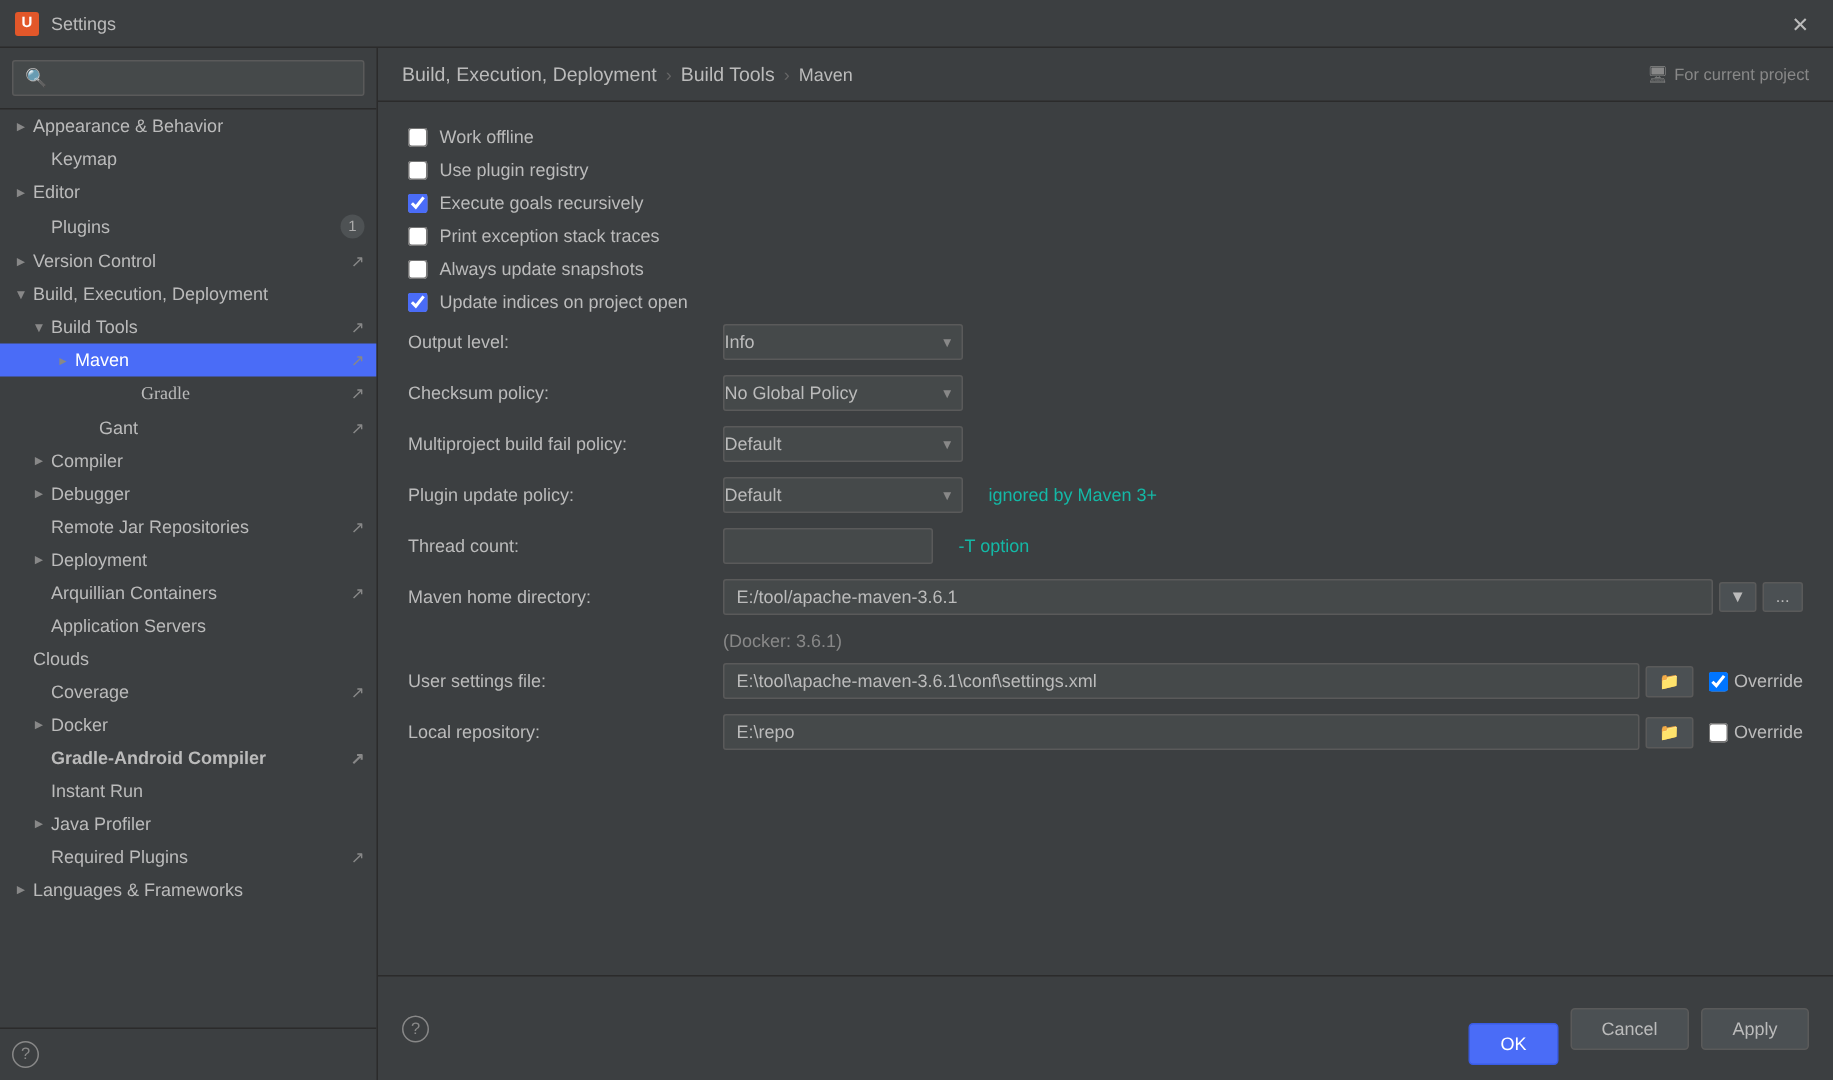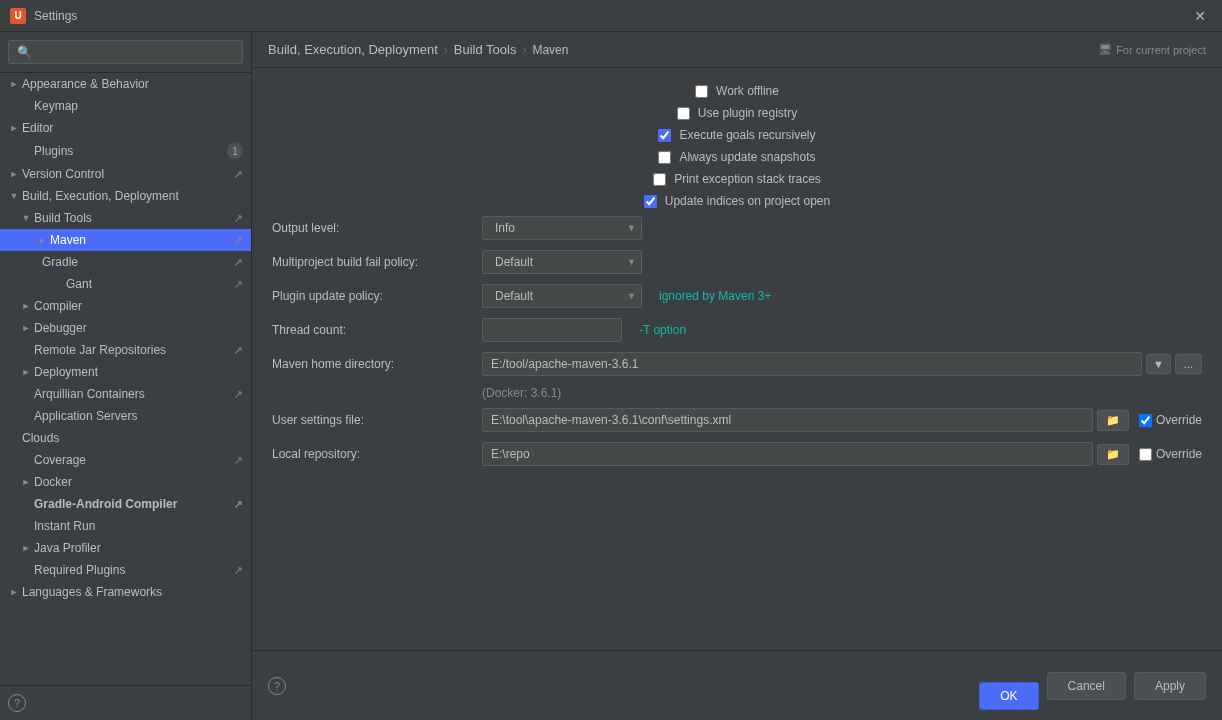--- a/index.html
+++ b/index.html
@@ -181,21 +181,20 @@
       flex: 1;
       padding: 16px 20px;
       overflow-y: auto;
     }
 
     .checkbox-row {
       display: flex;
       align-items: center;
       margin-bottom: 8px;
       gap: 8px;
-      justify-content: center;
     }
     .checkbox-row input[type="checkbox"] {
       width: 13px;
       height: 13px;
       accent-color: #4a6cf7;
       cursor: pointer;
     }
     .checkbox-label {
       color: #bbb;
       font-size: 12px;
@@ -212,21 +211,21 @@
       color: #bbb;
       font-size: 12px;
       width: 200px;
       flex-shrink: 0;
     }
     .form-control {
       background: #45494a;
       border: 1px solid #5a5a5a;
       color: #bbb;
       font-size: 12px;
-      padding: 4px 12px;
+      padding: 4px 0;
       border-radius: 2px;
       outline: none;
     }
     .form-select {
       width: 160px;
       appearance: none;
       -webkit-appearance: none;
       padding-right: 24px;
       background-image: none;
       cursor: pointer;
@@ -386,21 +385,21 @@
         <div class="tree-item" style="padding-left: 20px;">
           <span class="tree-arrow" style="color: rgb(136, 136, 136);">▼</span>
           <span class="item-label">Build Tools</span>
           <span class="item-sync-icon">↗</span>
         </div>
         <div class="tree-item selected" style="padding-left: 36px;">
           <span class="tree-arrow" style="color: rgb(136, 136, 136); font-size: 8px;">►</span>
           <span class="item-label">Maven</span>
           <span class="item-sync-icon">↗</span>
         </div>
-        <div class="tree-item" style="padding-left: 28px;">
+        <div class="tree-item" style="padding-left: 80px; font-family: Liberation Serif, serif;">
           <span class="tree-arrow" style="visibility: hidden;">►</span>
           <span class="item-label">Gradle</span>
           <span class="item-sync-icon">↗</span>
         </div>
         <div class="tree-item" style="padding-left: 52px;">
           <span class="tree-arrow" style="visibility: hidden;">►</span>
           <span class="item-label">Gant</span>
           <span class="item-sync-icon">↗</span>
         </div>
         <div class="tree-item" style="padding-left: 20px;">
@@ -494,45 +493,56 @@
           </div>
           <div class="checkbox-row">
             <input type="checkbox" id="use-plugin-registry" style="">
             <label for="use-plugin-registry" class="checkbox-label">Use plugin registry</label>
           </div>
           <div class="checkbox-row">
             <input type="checkbox" id="execute-goals-recursively" checked="" style="">
             <label for="execute-goals-recursively" class="checkbox-label">Execute goals recursively</label>
           </div>
           <div class="checkbox-row">
+            <input type="checkbox" id="print-exception-stack-traces" style="">
+            <label for="print-exception-stack-traces" class="checkbox-label">Print exception stack traces</label>
+          </div>
+          <div class="checkbox-row">
             <input type="checkbox" id="always-update-snapshots" style="">
             <label for="always-update-snapshots" class="checkbox-label">Always update snapshots</label>
-          </div>
-          <div class="checkbox-row">
-            <input type="checkbox" id="print-exception-stack-traces" style="">
-            <label for="print-exception-stack-traces" class="checkbox-label">Print exception stack traces</label>
           </div>
           <div class="checkbox-row">
             <input type="checkbox" id="update-indices-on-project-open" checked="" style="">
             <label for="update-indices-on-project-open" class="checkbox-label">Update indices on project open</label>
           </div>
         </div>
 
       <div class="form-row">
         <span class="form-label">Output level:</span>
         <div class="select-wrapper">
           <select class="form-control form-select">
             <option>Info</option>
             <option>Debug</option>
             <option>Warning</option>
             <option>Error</option>
           </select>
         </div>
       </div>
 
+      <div class="form-row">
+        <span class="form-label">Checksum policy:</span>
+        <div class="select-wrapper">
+          <select class="form-control form-select">
+            <option>No Global Policy</option>
+            <option>Warn</option>
+            <option>Fail</option>
+            <option>Ignore</option>
+          </select>
+        </div>
+      </div>
 
       <div class="form-row">
         <span class="form-label">Multiproject build fail policy:</span>
         <div class="select-wrapper">
           <select class="form-control form-select">
             <option>Default</option>
             <option>After current project</option>
             <option>At the end</option>
             <option>Never fail</option>
           </select>

